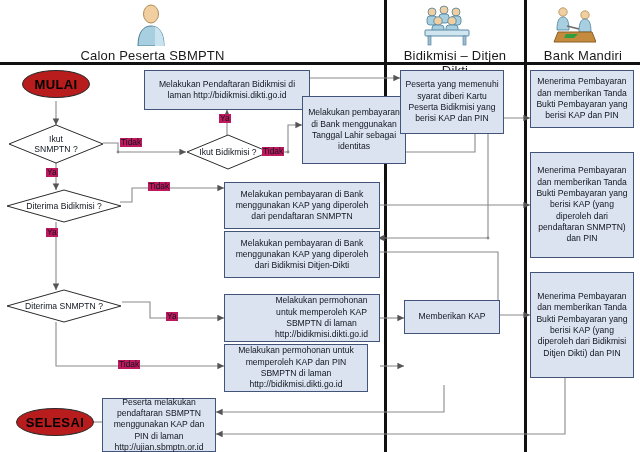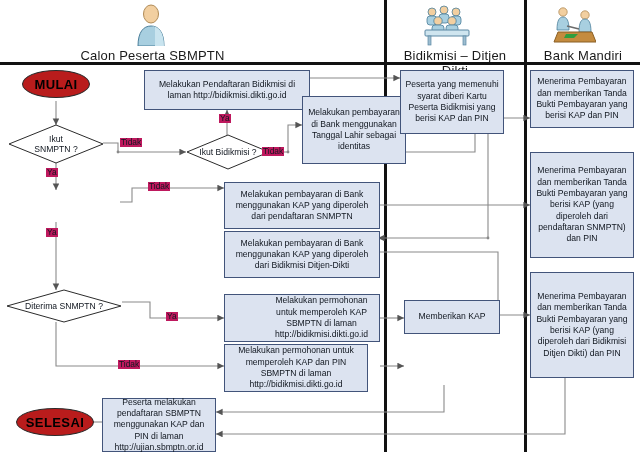--- a/index.html
+++ b/index.html
@@ -135,20 +135,26 @@
     <div class="dec-txt">Ikut<br>SNMPTN ?</div>
   </div>
 
   <div class="dec-wrap" style="left:186px;top:134px;width:84px;height:36px;">
     <svg width="84" height="36">
         <polygon points="42,1 83,18 42,35 1,18" fill="#fff" stroke="#2b2b2b" stroke-width="1"></polygon>
       </svg>
     <div class="dec-txt">Ikut Bidikmisi ?</div>
   </div>
 
+  <div class="dec-wrap" style="left:6px;top:189px;width:116px;height:34px;">
+    <svg width="116" height="34">
+        <polygon points="58,1 115,17 58,33 1,17" fill="#fff" stroke="#2b2b2b" stroke-width="1"></polygon>
+      </svg>
+    <div class="dec-txt">Diterima Bidikmisi ?</div>
+  </div>
 
   <div class="dec-wrap" style="left:6px;top:289px;width:116px;height:34px;">
     <svg width="116" height="34">
         <polygon points="58,1 115,17 58,33 1,17" fill="#fff" stroke="#2b2b2b" stroke-width="1"></polygon>
       </svg>
     <div class="dec-txt">Diterima SNMPTN ?</div>
   </div>
 
   <div class="node proc" style="left:144px;top:70px;width:166px;height:40px;">Melakukan Pendaftaran Bidikmisi di laman http://bidikmisi.dikti.go.id</div>
 

